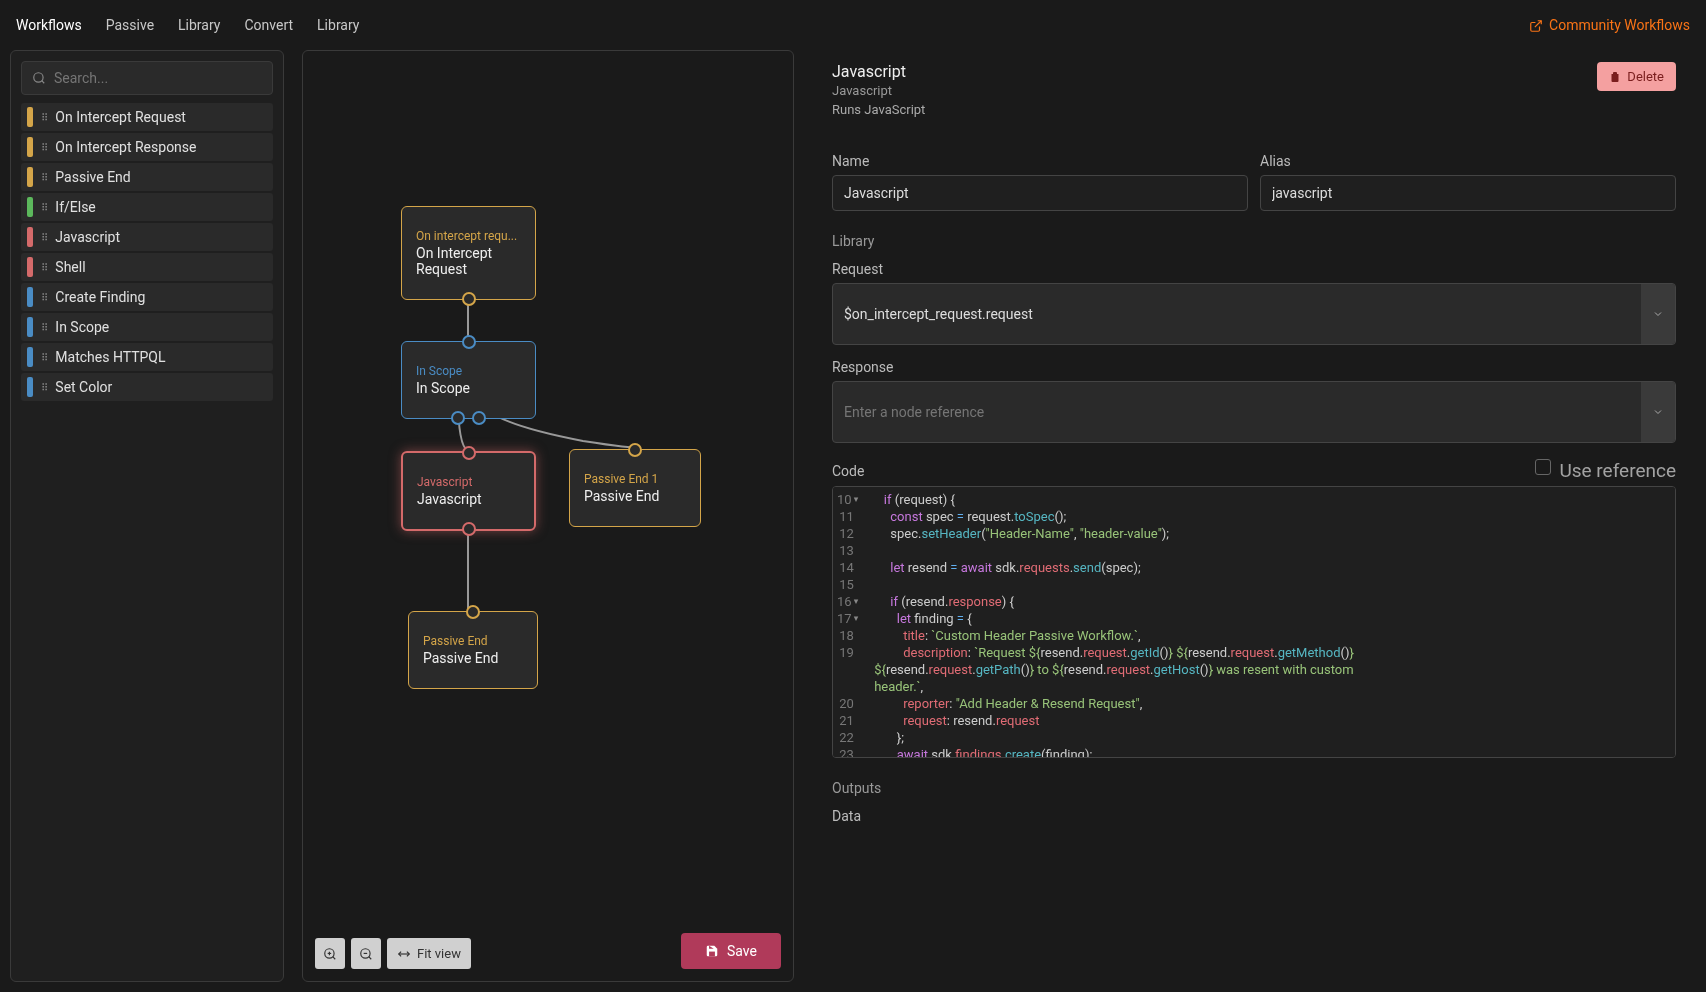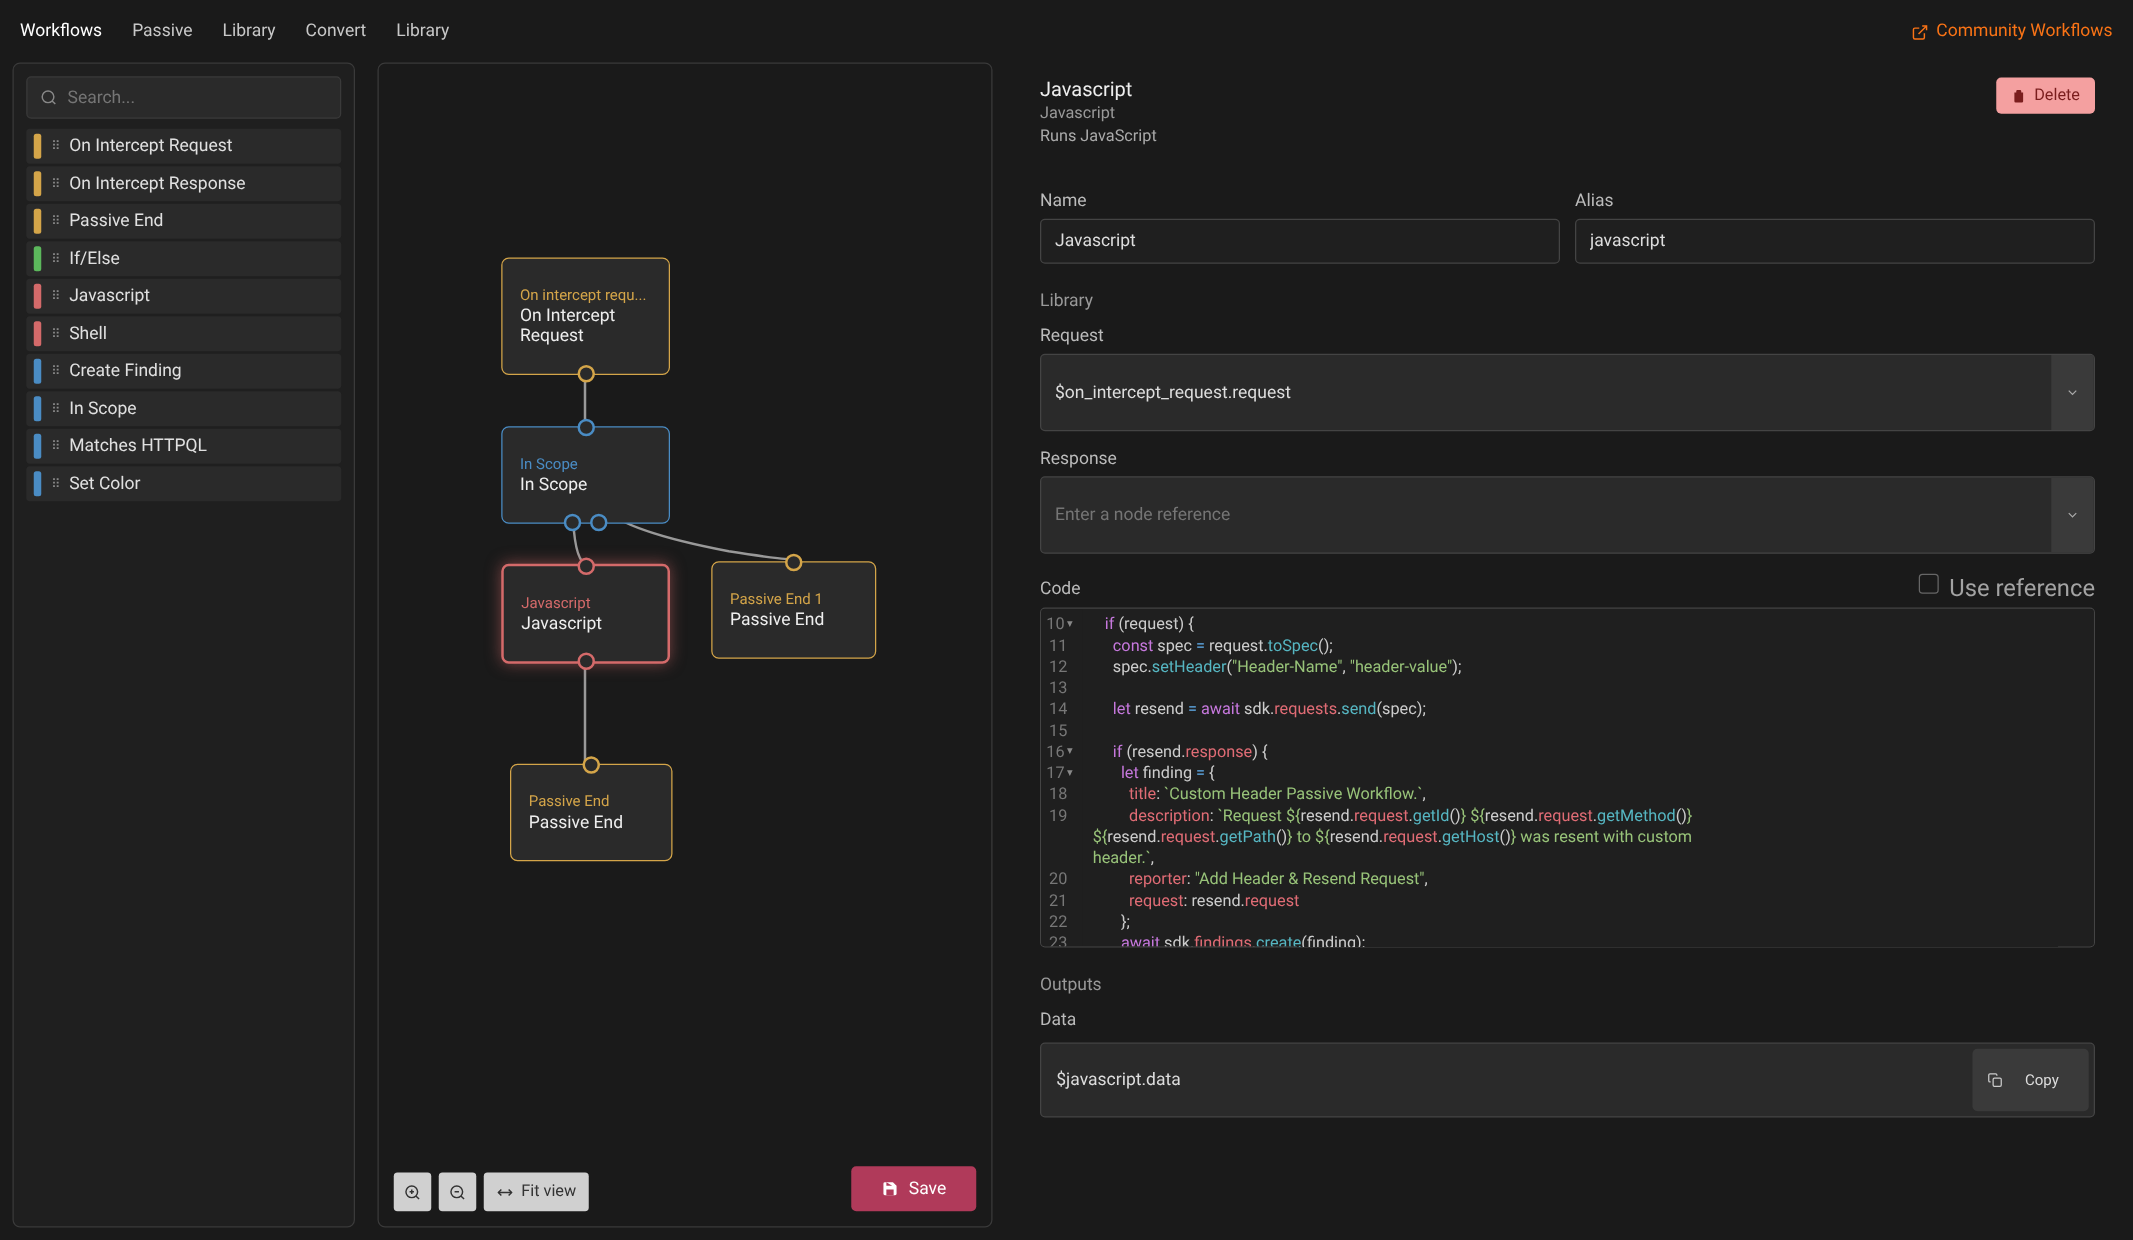--- a/index.html
+++ b/index.html
@@ -351,25 +351,15 @@
             <span>23</span>
             <span class="fold">&nbsp;</span>
           </div>
         </div>
       <div class="codelines" id="codelines"><div>   <span class="k">if</span> (request) {</div><div>     <span class="k">const</span> spec <span class="p">=</span> request.<span class="f">toSpec</span>();</div><div>     spec.<span class="f">setHeader</span>(<span class="s">"Header-Name"</span>, <span class="s">"header-value"</span>);</div><div>&nbsp;</div><div>     <span class="k">let</span> resend <span class="p">=</span> <span class="k">await</span> sdk.<span class="v">requests</span>.<span class="f">send</span>(spec);</div><div>&nbsp;</div><div>     <span class="k">if</span> (resend.<span class="v">response</span>) {</div><div>       <span class="k">let</span> finding <span class="p">=</span> {</div><div>         <span class="v">title</span>: <span class="s">`Custom Header Passive Workflow.`</span>,</div><div>         <span class="v">description</span>: <span class="s">`Request ${</span>resend.<span class="v">request</span>.<span class="f">getId</span>()<span class="s">} ${</span>resend.<span class="v">request</span>.<span class="f">getMethod</span>()<span class="s">}</span></div><div><span class="s">${</span>resend.<span class="v">request</span>.<span class="f">getPath</span>()<span class="s">} to ${</span>resend.<span class="v">request</span>.<span class="f">getHost</span>()<span class="s">} was resent with custom</span></div><div><span class="s">header.`</span>,</div><div>         <span class="v">reporter</span>: <span class="s">"Add Header &amp; Resend Request"</span>,</div><div>         <span class="v">request</span>: resend.<span class="v">request</span></div><div>       };</div><div>       <span class="k">await</span> sdk.<span class="v">findings</span>.<span class="f">create</span>(finding);</div></div>
     </div>
 
     <div class="section">Outputs</div>
     <div class="fgroup">
       <div class="flabel">Data</div>
-      <div class="copy-row">
-        <span>$javascript.data</span>
-        <button class="copy-btn">
-          <svg width="12" height="12" viewBox="0 0 24 24" fill="none" stroke="currentColor" stroke-width="2">
-              <rect x="9" y="9" width="13" height="13" rx="2"></rect>
-              <path d="M5 15H4a2 2 0 0 1-2-2V4a2 2 0 0 1 2-2h9a2 2 0 0 1 2 2v1"></path>
-            </svg>
-          <span>Copy</span>
-        </button>
-      </div>
     </div>
   </div>
 </div>
 
 </body></html>

